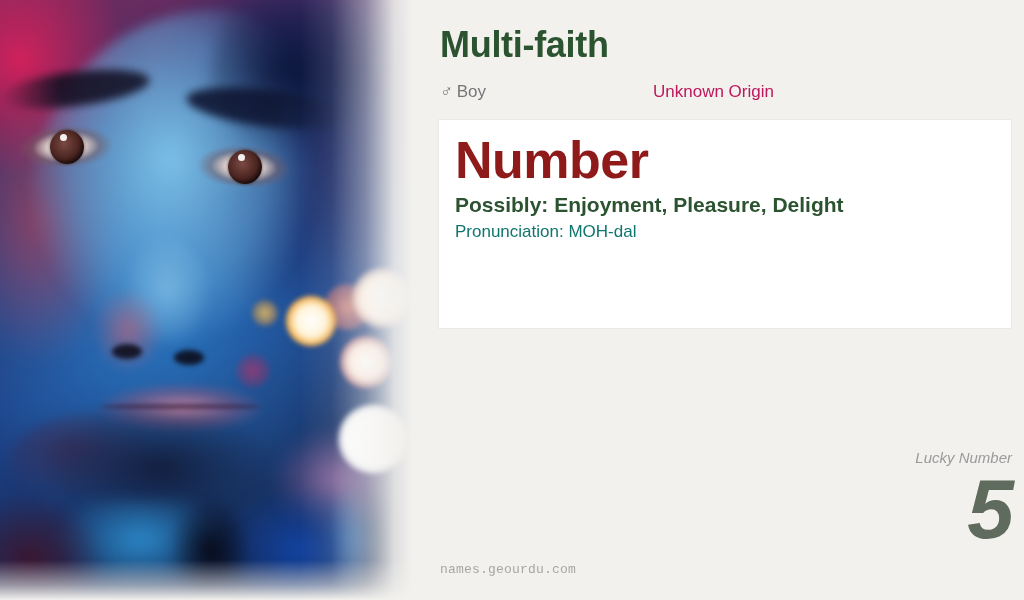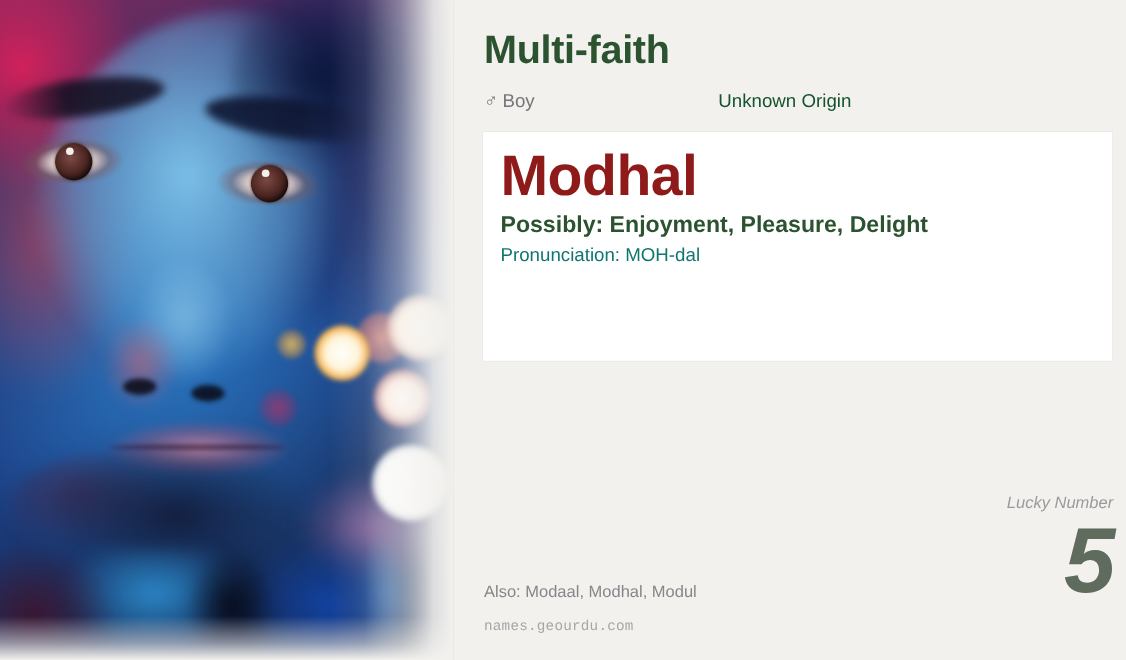--- a/index.html
+++ b/index.html
@@ -265,21 +265,21 @@
   }
   .gender .sym {
     font-size: 17px;
     color: #76767a;
     margin-right: 4px;
   }
   .origin {
     position: absolute;
     left: 213px; top: 0;
     font-size: 17px;
-    color: #14532d;
+    color: #be185d;
     white-space: nowrap;
   }
 
   .card {
     position: absolute;
     left: 14px; top: 119px;
     width: 574px;
     height: 210px;
     background: #ffffff;
     border: 1px solid #eceae6;
@@ -396,29 +396,28 @@
 
     <div class="meta-row">
       <div class="gender">
         <span class="sym">♂</span><span>Boy</span>
       </div>
       <div class="origin">Unknown Origin</div>
     </div>
 
     <div class="card">
       <div class="card-inner">
-        <div class="name">Modhal</div>
+        <div class="name">Number</div>
         <div class="meaning">Possibly: Enjoyment, Pleasure, Delight</div>
         <div class="pronunciation">Pronunciation: MOH-dal</div>
       </div>
     </div>
 
     <div class="lucky-wrap">
       <div class="lucky-label">Lucky Number</div>
       <div class="lucky-value">5</div>
     </div>
 
-    <div class="also">Also: Modaal, Modhal, Modul</div>
 
     <div class="source">names.geourdu.com</div>
 
   </div>
 </div>
 
 </body></html>

